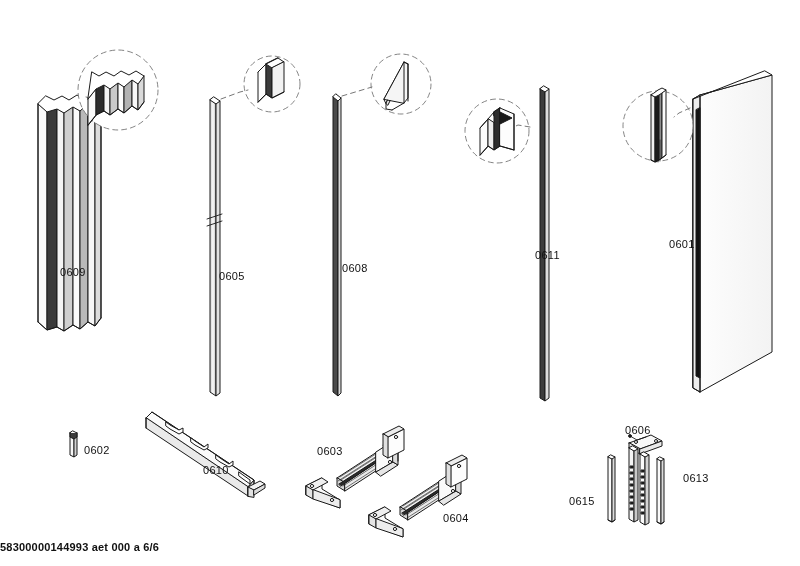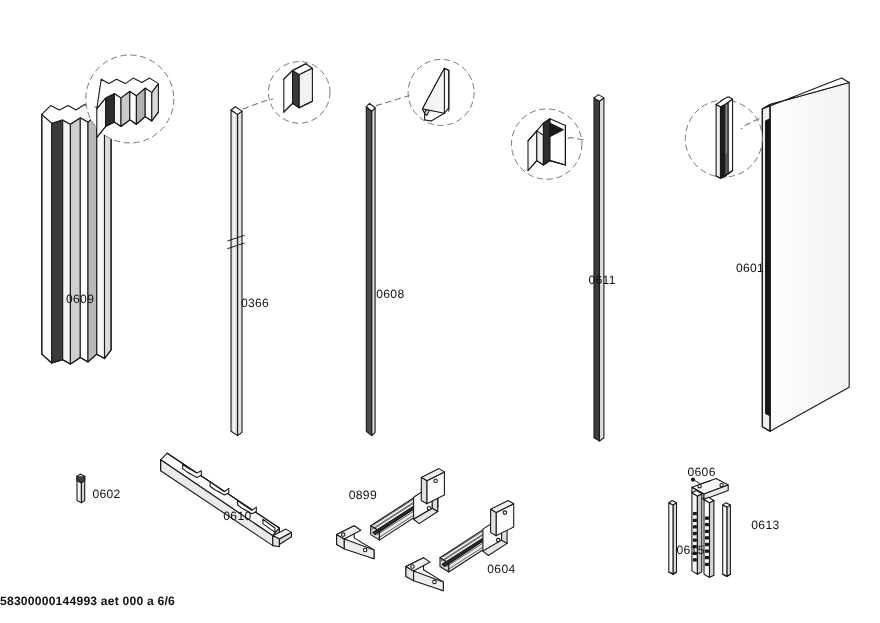--- a/index.html
+++ b/index.html
@@ -301,37 +301,37 @@
       <path d="M661,461 L661,524 L664,522 L664,459 Z" fill="#dcdcdc"></path>
       <path d="M657,459 L661,461 L664,459 L660,457 Z" fill="#ffffff"></path>
       <path d="M657,522 L661,524 L664,522"></path>
     </g>
 
   </g>
 </svg>
 
 <div class="lbl" style="left:60px;top:266px;">0609</div>
 
-<div class="lbl" style="left:219px;top:270px;">0366</div>
+<div class="lbl" style="left:219px;top:270px;">0605</div>
 
 <div class="lbl" style="left:342px;top:262px;">0608</div>
 
 <div class="lbl" style="left:503px;top:249px;padding-left:32px;">0611</div>
 
 <div class="lbl" style="left:669px;top:238px;">0601</div>
 
 <div class="lbl" style="left:84px;top:444px;">0602</div>
 
 <div class="lbl" style="left:167px;top:464px;padding-left:36px;">0610</div>
 
-<div class="lbl" style="left:317px;top:445px;">0899</div>
+<div class="lbl" style="left:317px;top:445px;">0603</div>
 
 <div class="lbl" style="left:443px;top:512px;">0604</div>
 
 <div class="lbl" style="left:625px;top:424px;">0606</div>
 
-<div class="lbl" style="left:615px;top:495px;">0615</div>
+<div class="lbl" style="left:569px;top:495px;">0615</div>
 
 <div class="lbl" style="left:671px;top:472px;margin-left:12px;">0613</div>
 
 <div class="footer">58300000144993 aet 000 a 6/6</div>
 
 </div>
 
 </body></html>

